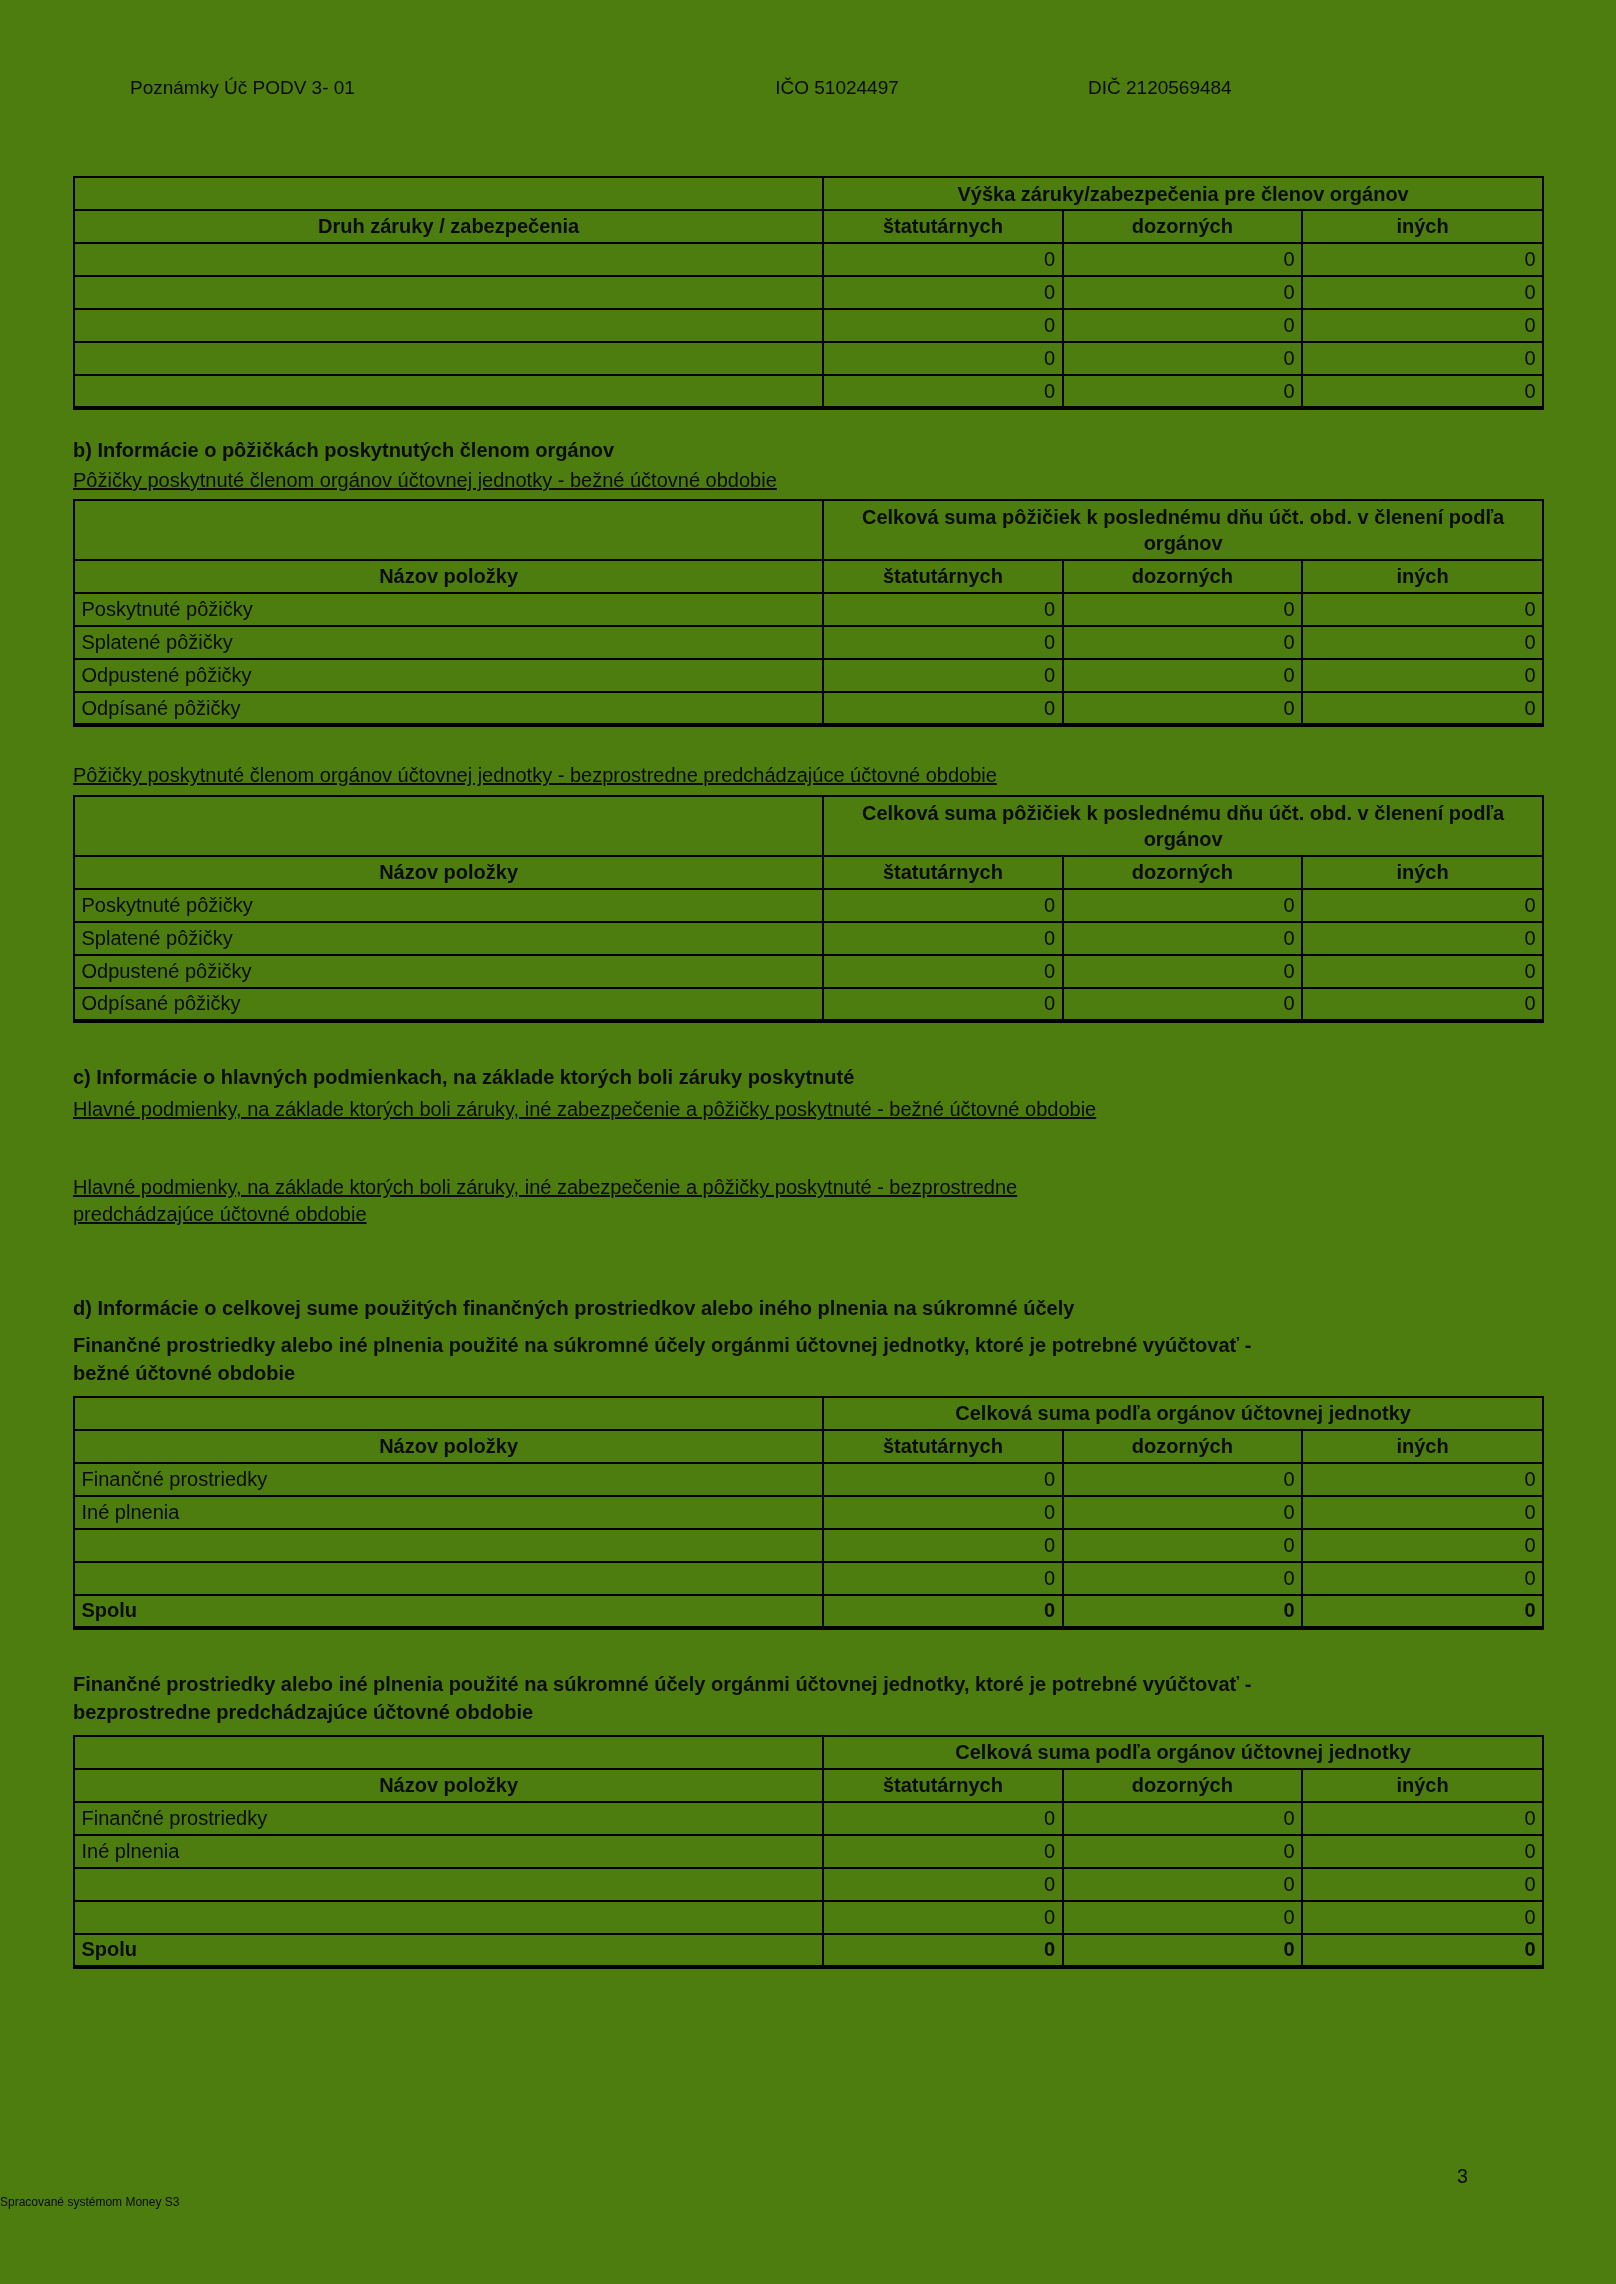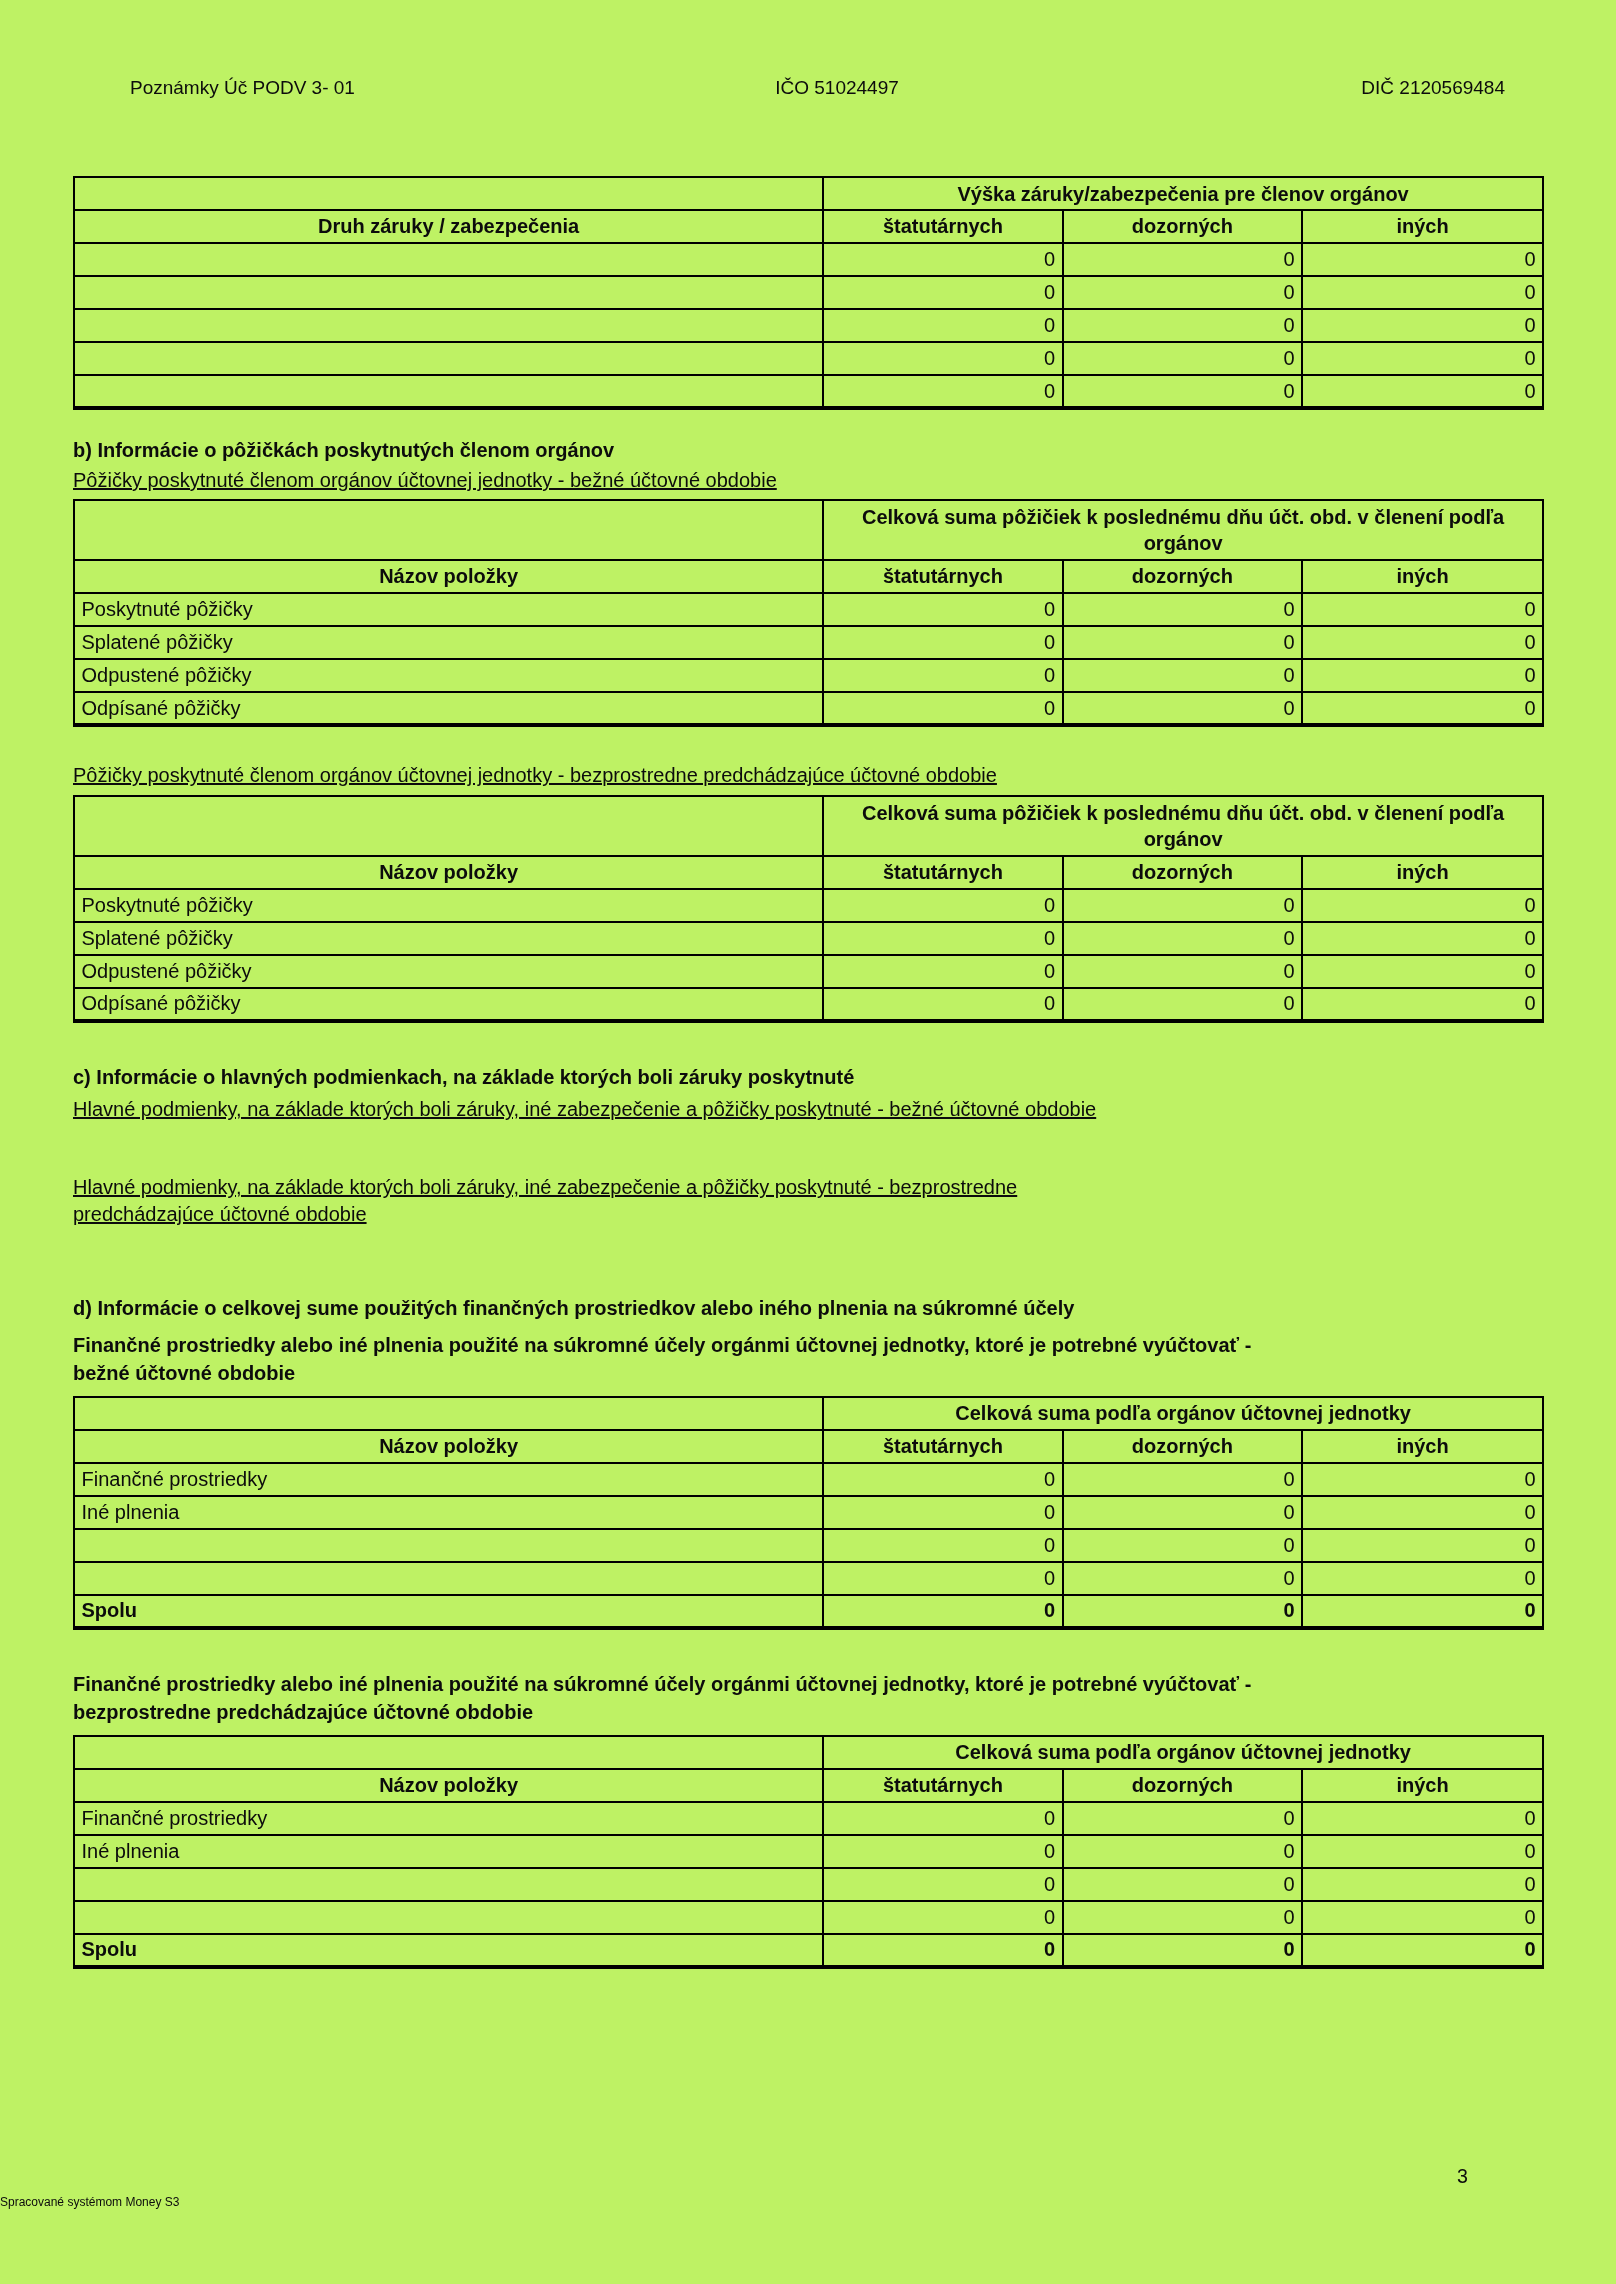--- a/index.html
+++ b/index.html
@@ -1,31 +1,31 @@
 <!DOCTYPE html>
 <html style="font-size:10.4px"><head>
 <meta charset="utf-8">
 <style>
   * { margin:0; padding:0; box-sizing:border-box; }
   html,body { background:#e8e8e8; }
   body { font-family:"Liberation Sans","DejaVu Sans",sans-serif; }
   .sheet {
     position:relative;
     width:1617px; height:2284px;
-    background:#bef264;
+    background:#4d7c0f;
     color:#0c0c0c;
     overflow:hidden;
   }
   .page { padding:77px 73px 0 73px; }
 
   
   .doc-header { display:flex; align-items:flex-start; font-size:19px; margin-bottom:77px; }
   .doc-header .form-id { margin-left:57px; width:456px; }
   .doc-header .ico { flex:1; text-align:center; }
-  .doc-header .dic { width:456px; text-align:right; padding-right:39px; }
+  .doc-header .dic { width:456px; padding-right:39px; }
 
   
   table.doc { width:100%; border-collapse:collapse; table-layout:fixed; font-size:20px; border:2.6px solid #000; }
   table.doc td { border:2px solid #000; padding:1.3px 6.5px; height:33px; vertical-align:middle; overflow:hidden; }
   table.doc tr:last-child td { border-bottom:4.6px solid #000; }
   td.span-hdr { font-weight:bold; text-align:center; line-height:1.3; }
   td.sub-hdr { font-weight:bold; text-align:center; }
   td.col-hdr { font-weight:bold; text-align:center;border-radius:14px; }
   td.num { text-align:right; padding-right:5.9px; }
   td.lbl { text-align:left; padding-left:5.9px;border-radius:10px; }

